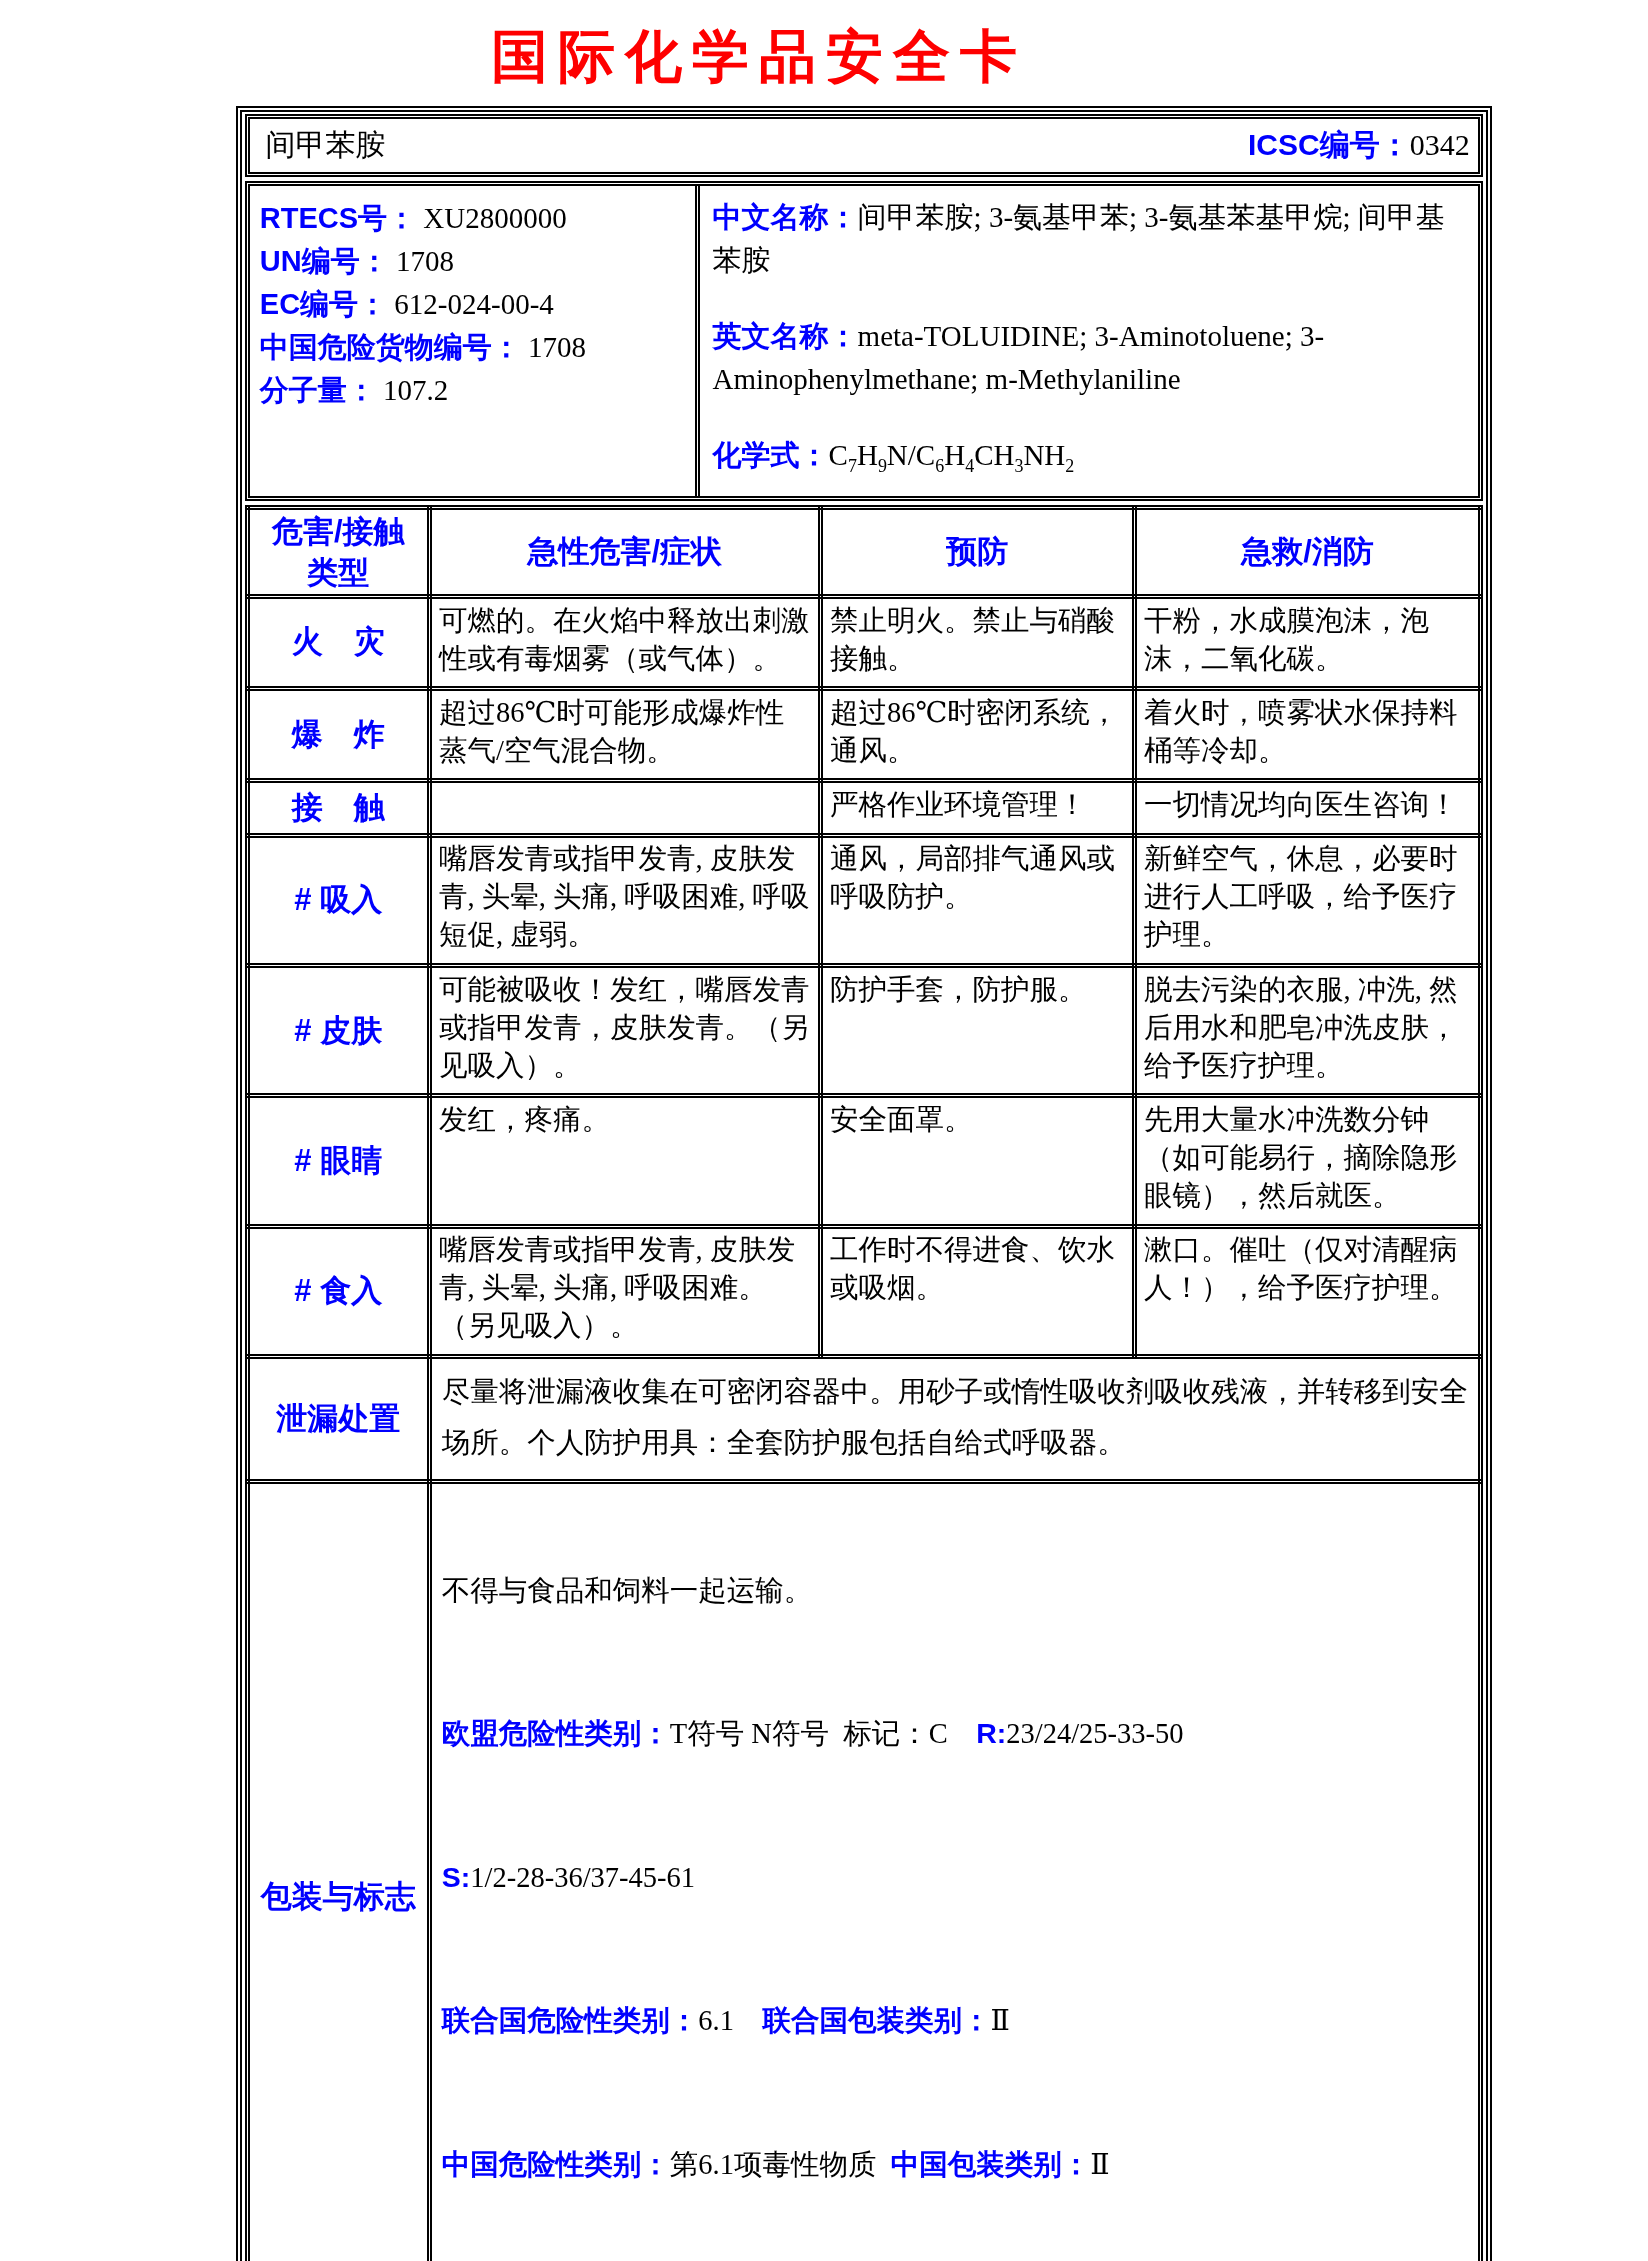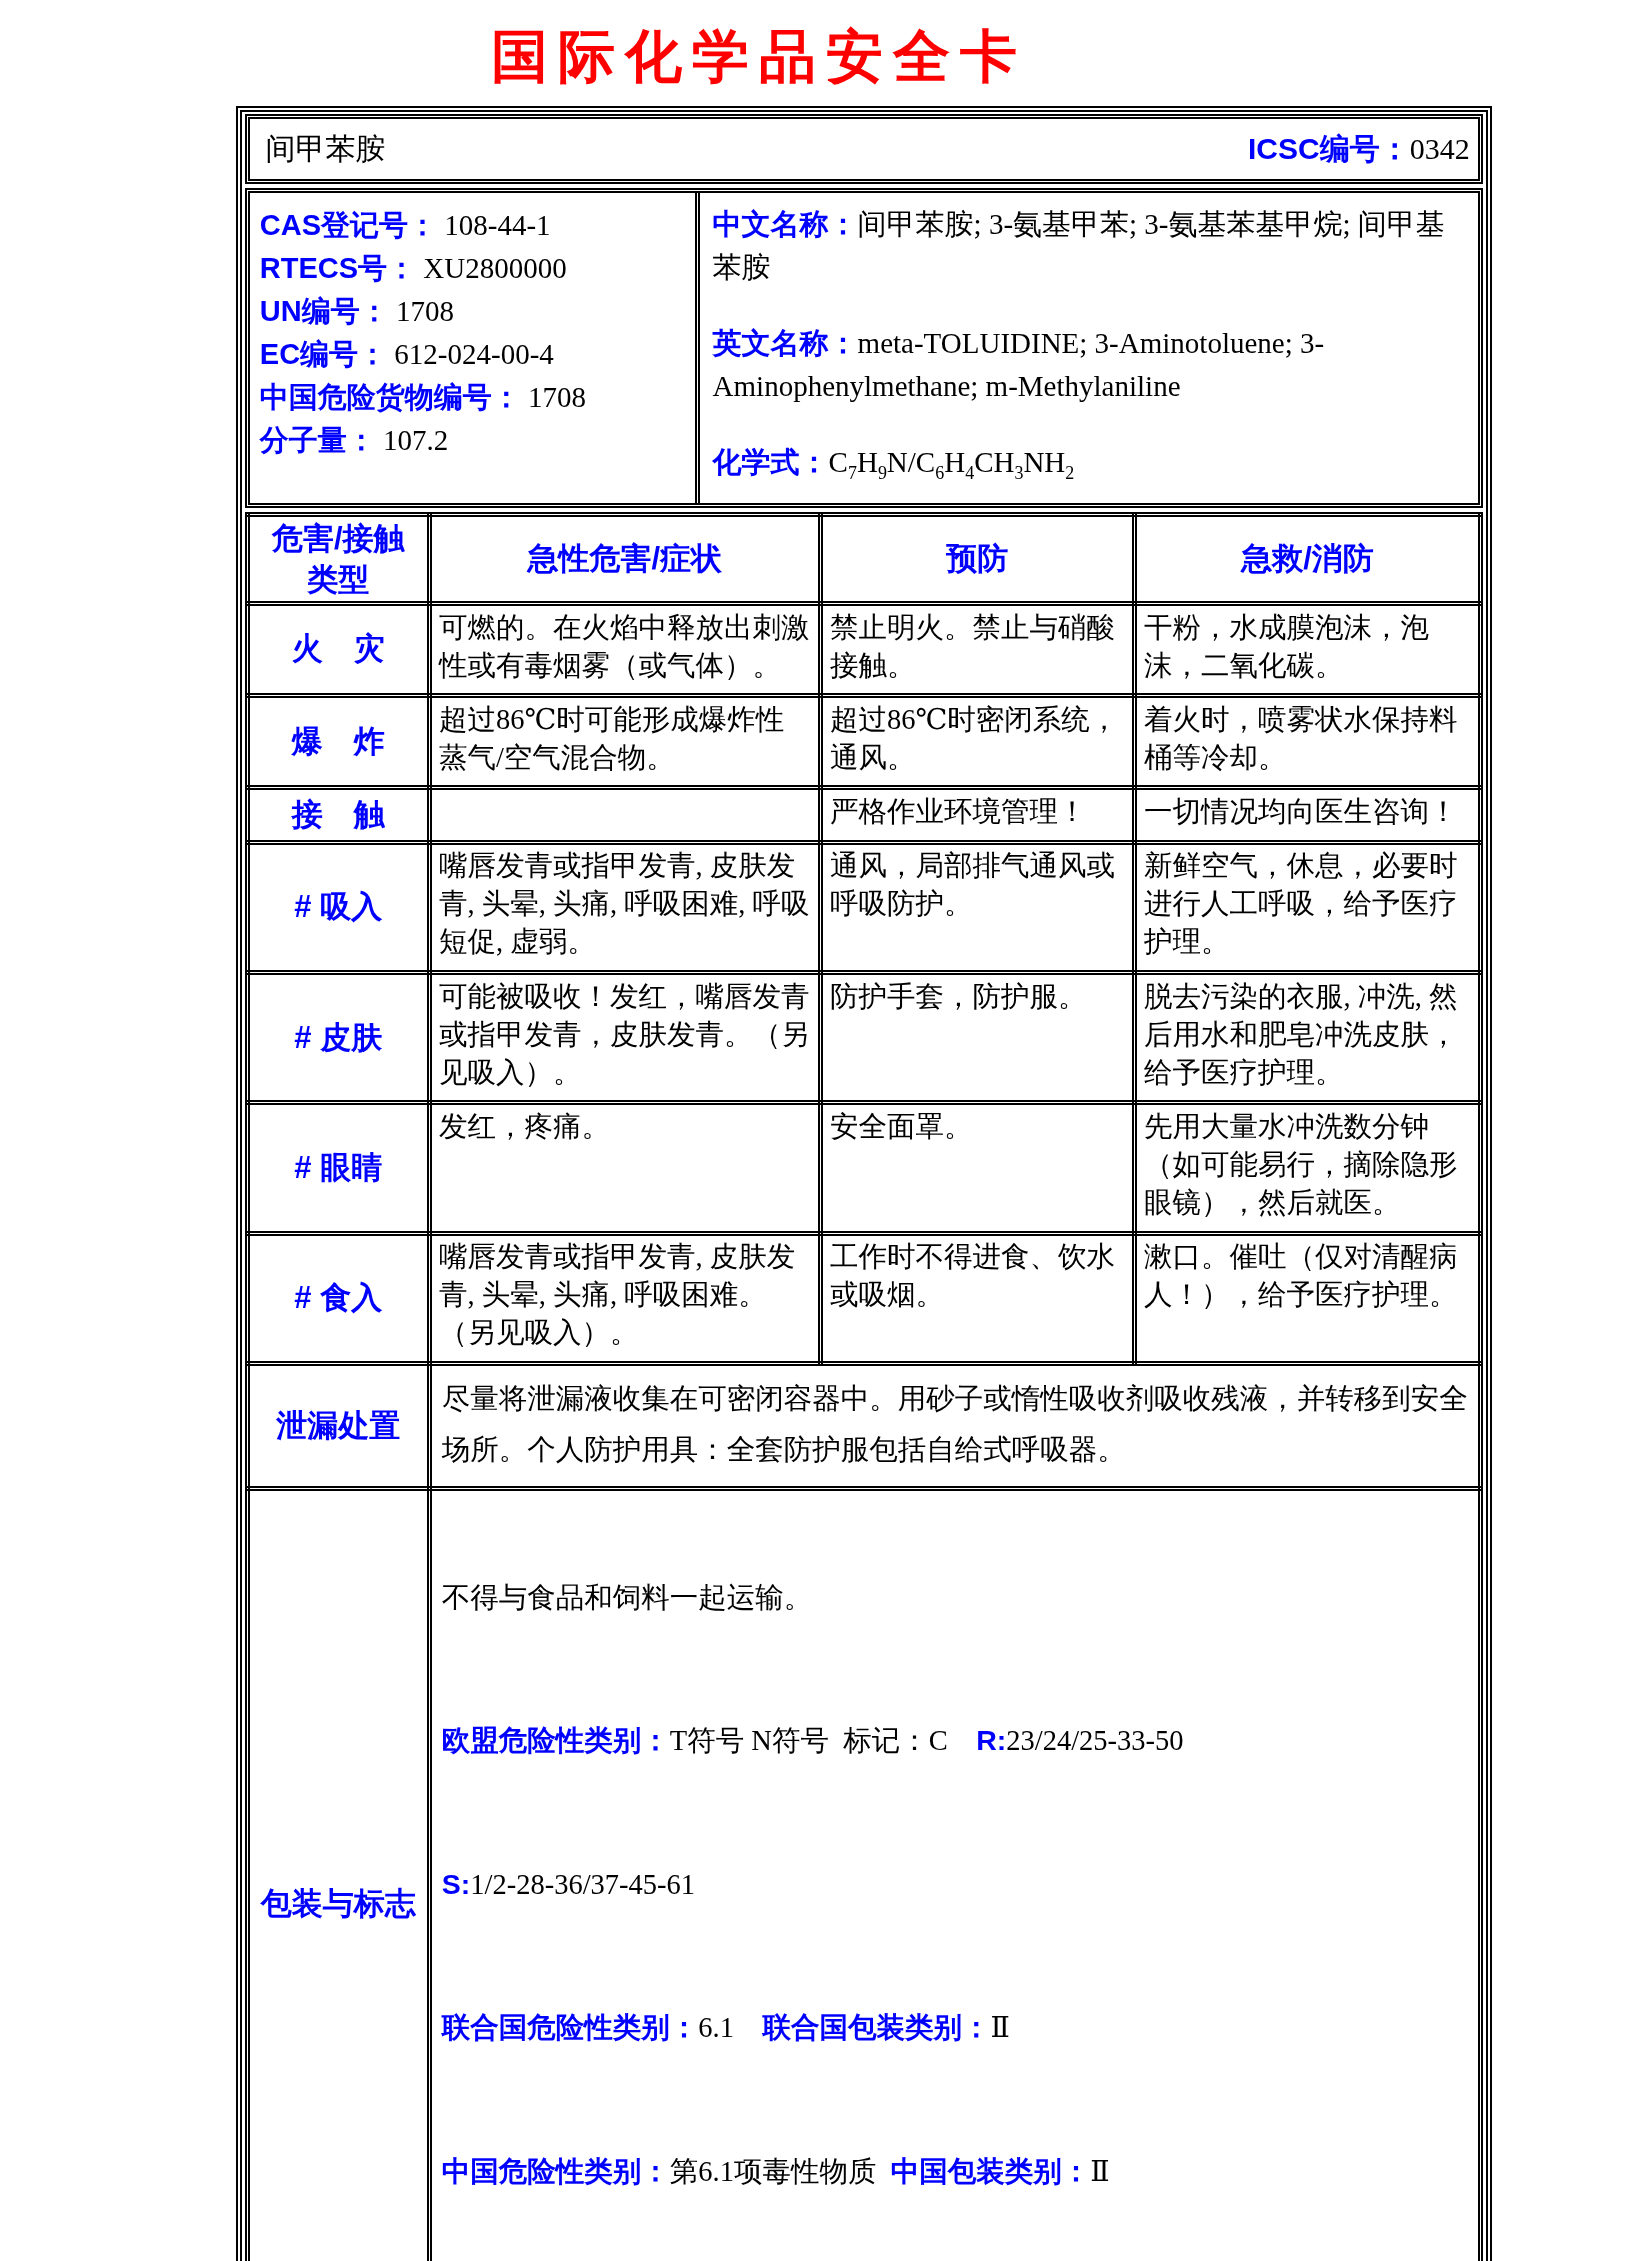--- a/index.html
+++ b/index.html
@@ -30,21 +30,21 @@
     margin-left: 208px;
     margin-top: 10px;
     width: 1256px;
     border: 6.4px double var(--line-black, #000);
     padding: 2.8px;
     background: #fff;
   }
   .sec { border: 5px double var(--line-black, #000); }
   .header-sec {
     display: flex; justify-content: space-between; align-items: center;
-    height: 70px;
+    height: 63px;
     padding: 0 8.5px 0 15.6px;
     font-size: 30px;
   }
   .blue-label {
     color: var(--accent-blue, #00f);
     font-family: "Liberation Sans", "DejaVu Sans", sans-serif;
     font-weight: bold;
   }
   .val { color: #000; }
   .info-sec { display: flex; margin-top: 3.6px; }
@@ -115,21 +115,20 @@
 
     <div class="sec header-sec">
       <span class="val">间甲苯胺</span>
       <span>
         <span class="blue-label">ICSC编号：</span><span class="val">0342</span>
       </span>
     </div>
 
     <div class="sec info-sec">
       <div class="info-left">
-        <div class="info-line"><span class="blue-label">CAS登记号：</span> <span class="val">108-44-1</span></div>
         <div class="info-line"><span class="blue-label">RTECS号：</span> <span class="val">XU2800000</span></div>
         <div class="info-line"><span class="blue-label">UN编号：</span> <span class="val">1708</span></div>
         <div class="info-line"><span class="blue-label">EC编号：</span> <span class="val">612-024-00-4</span></div>
         <div class="info-line"><span class="blue-label">中国危险货物编号：</span> <span class="val">1708</span></div>
         <div class="info-line"><span class="blue-label">分子量：</span> <span class="val">107.2</span></div>
       </div>
       <div class="info-right">
         <p><span class="blue-label">中文名称：</span><span class="val">间甲苯胺; 3-氨基甲苯; 3-氨基苯基甲烷; 间甲基苯胺</span></p>
         <p><span class="blue-label">英文名称：</span><span class="val">meta-TOLUIDINE; 3-Aminotoluene; 3-Aminophenylmethane; m-Methylaniline</span></p>
         <p><span class="blue-label">化学式：</span><span class="val"><span>C</span><sub>7</sub><span>H</span><sub>9</sub><span>N/C</span><sub>6</sub><span>H</span><sub>4</sub><span>CH</span><sub>3</sub><span>NH</span><sub>2</sub></span></p>

